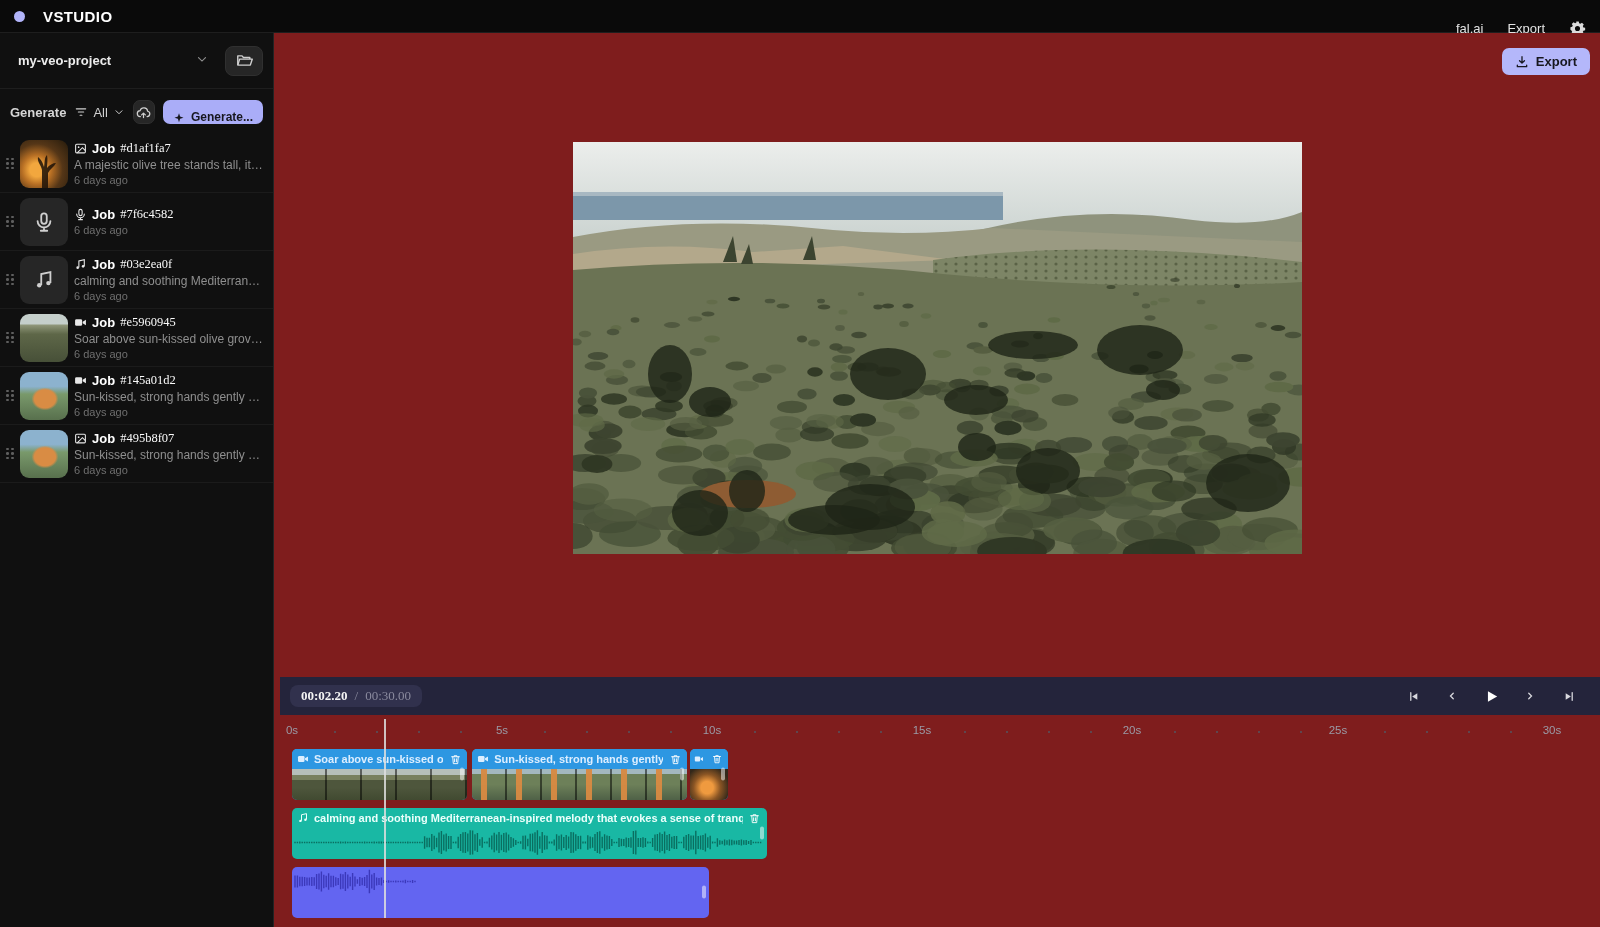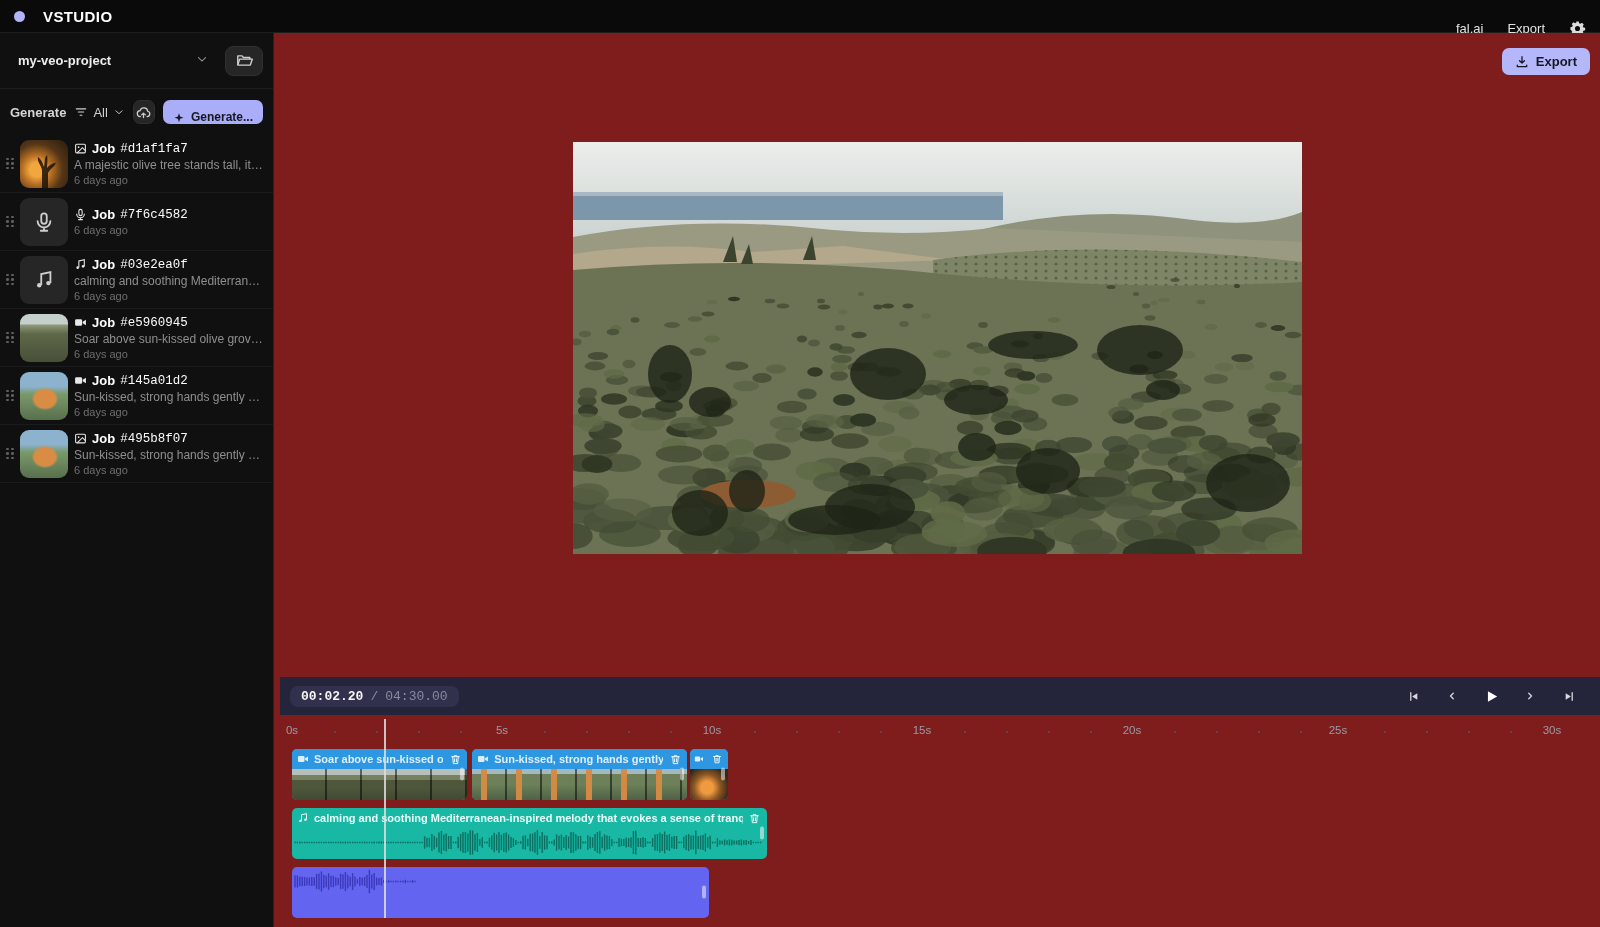--- a/index.html
+++ b/index.html
@@ -1,18 +1,18 @@
 <!DOCTYPE html>
 <html><head>
 <meta charset="utf-8">
 <style>
   * { margin:0; padding:0; box-sizing:border-box; }
   html,body { width:1600px; height:927px; background:#0c0c0c; overflow:hidden;
     font-family:"Liberation Sans","DejaVu Sans",sans-serif; color:#e6e6e6; }
-  .mono { font-family:Liberation Mono, monospace;text-align:center; }
+  .mono { font-family:Liberation Serif, serif;text-align:center; }
 
   
   .topbar { height:33px; background:#0a0a0a; border-bottom:1px solid #1e1e1e;
     display:flex; align-items:center; justify-content:space-between; padding:0 14px; }
   .brand { display:flex; align-items:center; gap:18px; }
   .brand-dot { width:11px; height:11px; border-radius:50%; background:#b2b4fa; }
   .brand-name { font-size:15px; font-weight:800; letter-spacing:.4px; color:#fff; }
   .topnav { display:flex; align-items:center; gap:24px;margin-top:24px; }
   .topnav a { color:#e3e3e3; font-size:13px; text-decoration:none; cursor:pointer; }
   .icon-btn { display:flex; align-items:center; justify-content:center; color:#dcdcdc; cursor:pointer; }
@@ -777,21 +777,21 @@
             </g>
         </svg>
       </div>
     </div>
 
     <div class="timeline">
       <div class="tl-toolbar">
         <div class="time-pill mono">
           <span class="time-cur">00:02.20</span>
           <span class="time-sep">/</span>
-          <span class="time-total">04:30.00</span>
+          <span class="time-total">00:30.00</span>
         </div>
         <div class="transport">
           <button class="tr-btn">
               <svg width="13" height="13">
                 <use href="#i-skipstart"></use>
               </svg>
             </button>
           <button class="tr-btn">
               <svg width="12" height="12">
                 <use href="#i-prev"></use>

